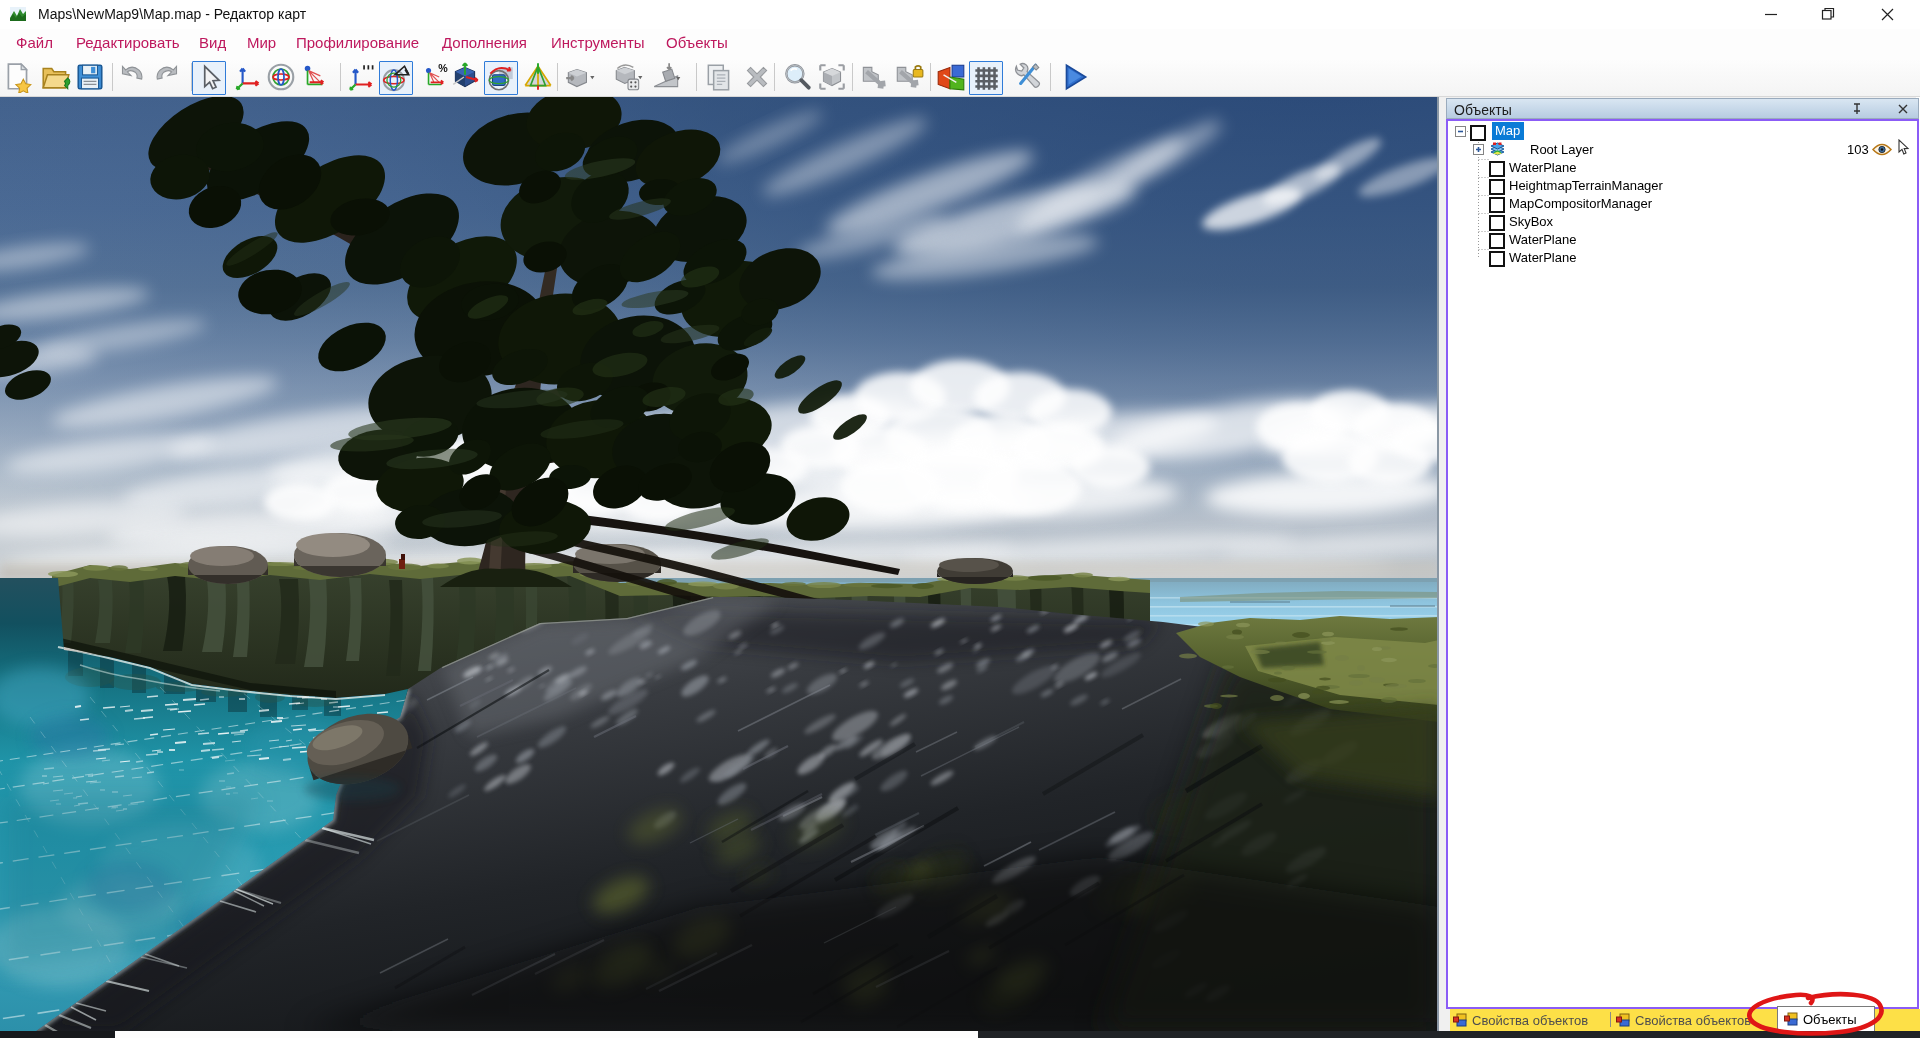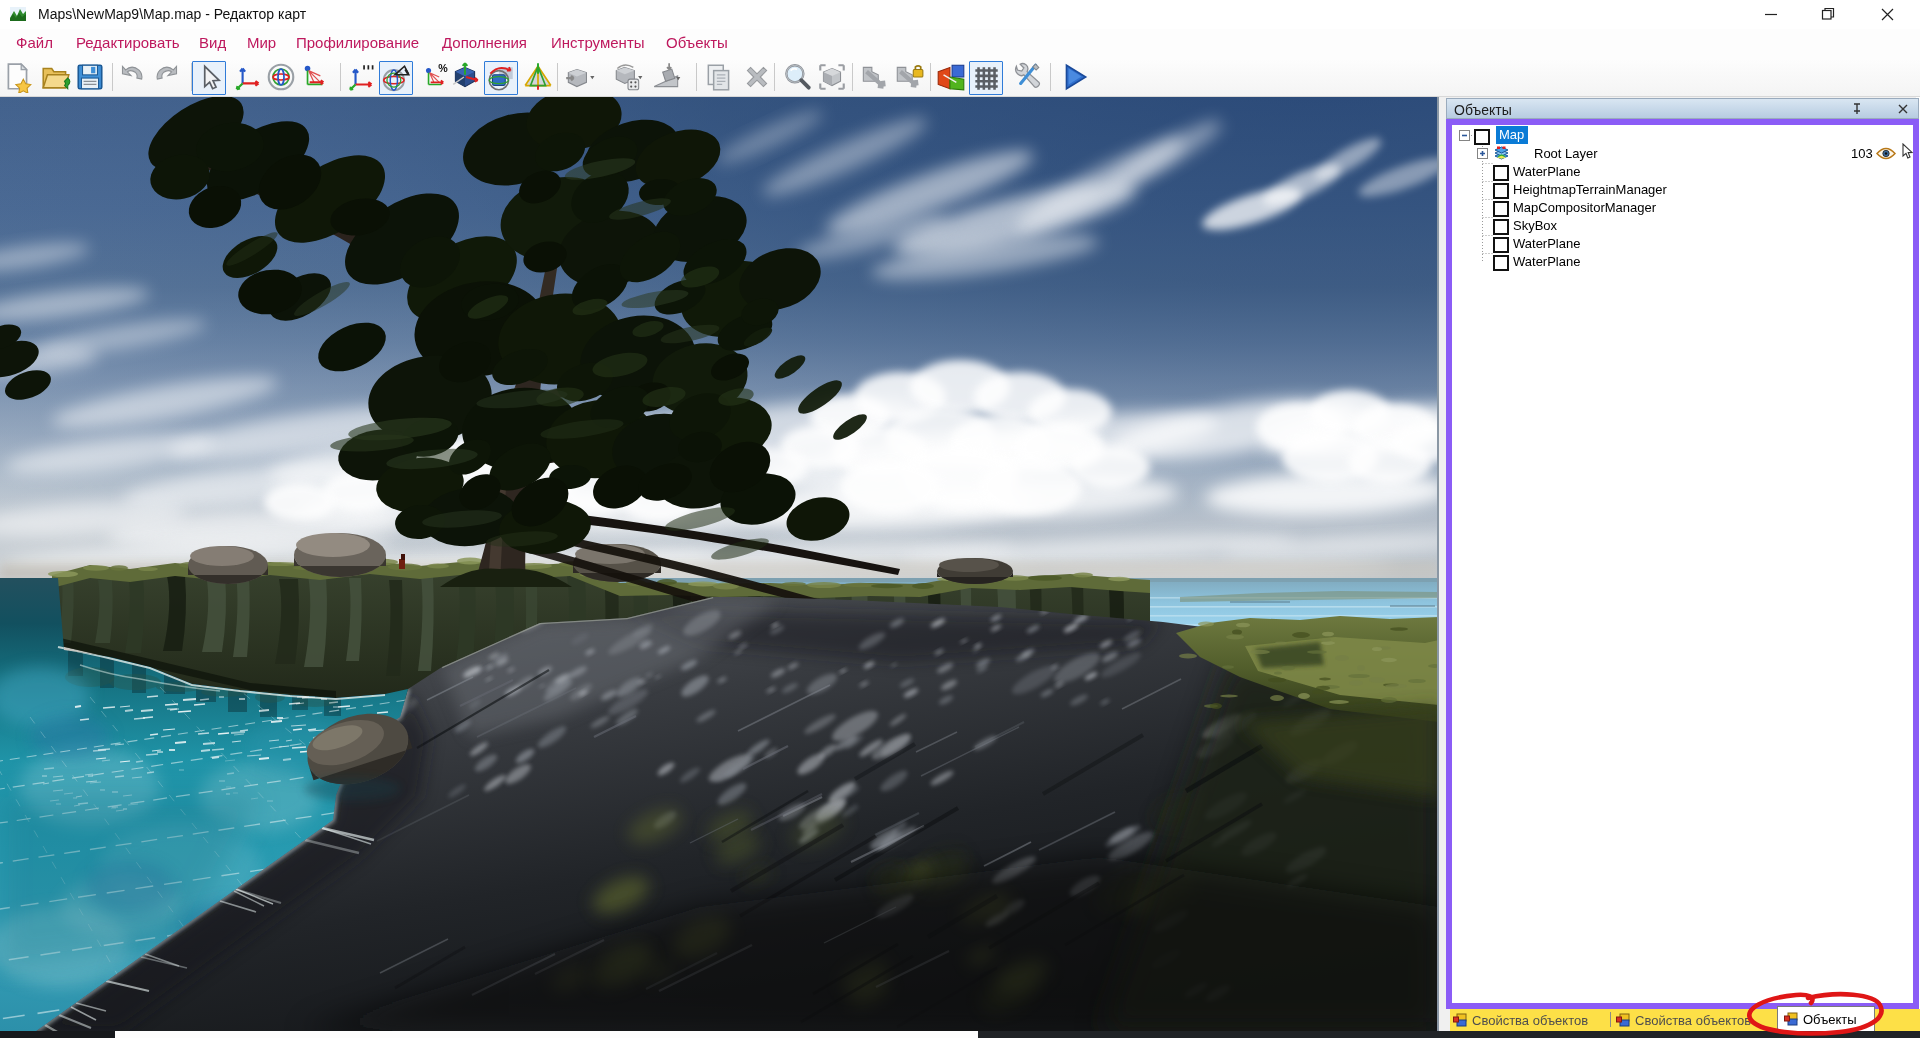--- a/index.html
+++ b/index.html
@@ -14,21 +14,21 @@
   .sep{position:absolute;top:4px;width:1px;height:28px;background:#c9c9c9;}
   .tbi{position:absolute;top:2px;width:32px;height:32px;}
   .boxed{border:1px solid #2f7bd8;background:#e8f1fb;border-radius:1px;}
   #viewport{left:0;top:97px;width:1439px;height:934px;background:#4a6b99;}
   #rightgap{left:1439px;top:97px;width:7px;height:934px;background:#f0f0f0;}
   #panel{left:1446px;top:97px;width:470px;height:934px;background:#f0f0f0;}
   #phead{position:absolute;left:0px;top:1px;width:473px;height:21px;
     background:linear-gradient(#d9e6f2,#b7cce1);border:1px solid #9aabbd;box-sizing:border-box;}
   #phead .t{position:absolute;left:7px;top:3px;font-size:14px;color:#1c1c1c;}
   #ptree{position:absolute;left:0px;top:22px;width:473px;height:890px;background:#fff;
-    border:6px solid #8b5cf6;box-sizing:border-box;}
+    border:2px solid #8b5cf6;box-sizing:border-box;}
   .trow{position:absolute;font-size:13px;color:#000;height:18px;}
   .cb{position:absolute;width:12px;height:12px;border:2px solid #111;background:#fff;}
   #ptabs{position:absolute;left:4px;top:912px;width:474px;height:22px;background:#fde047;}
   .tabtxt{position:absolute;top:4px;font-size:13px;color:#4e4e4e;}
   #bstrip{left:0;top:1031px;width:1920px;height:7px;background:#202326;}
   #bwhite{left:115px;top:1031px;width:863px;height:7px;background:#fdfdfd;}
   #bleft{left:0px;top:1031px;width:115px;height:7px;background:#17191c;}
 </style>
 </head>
 <body>

